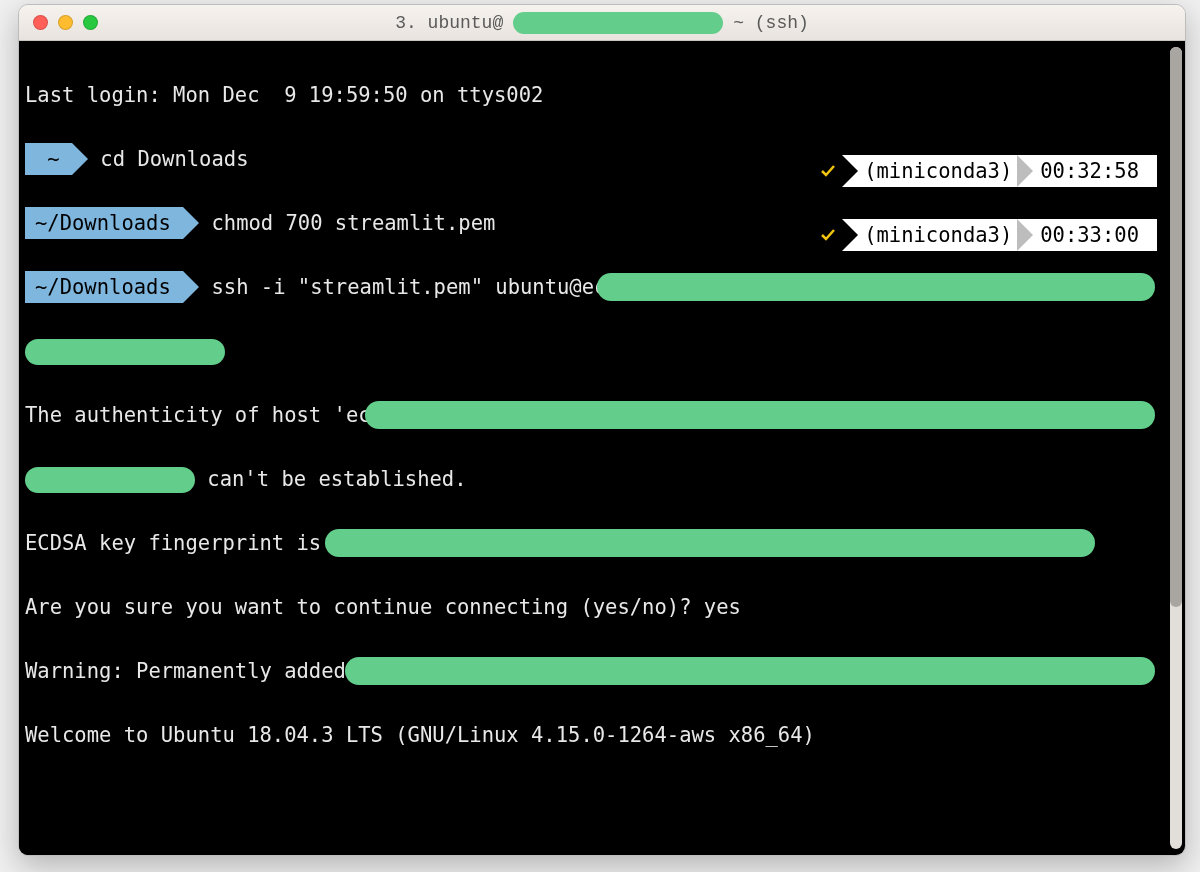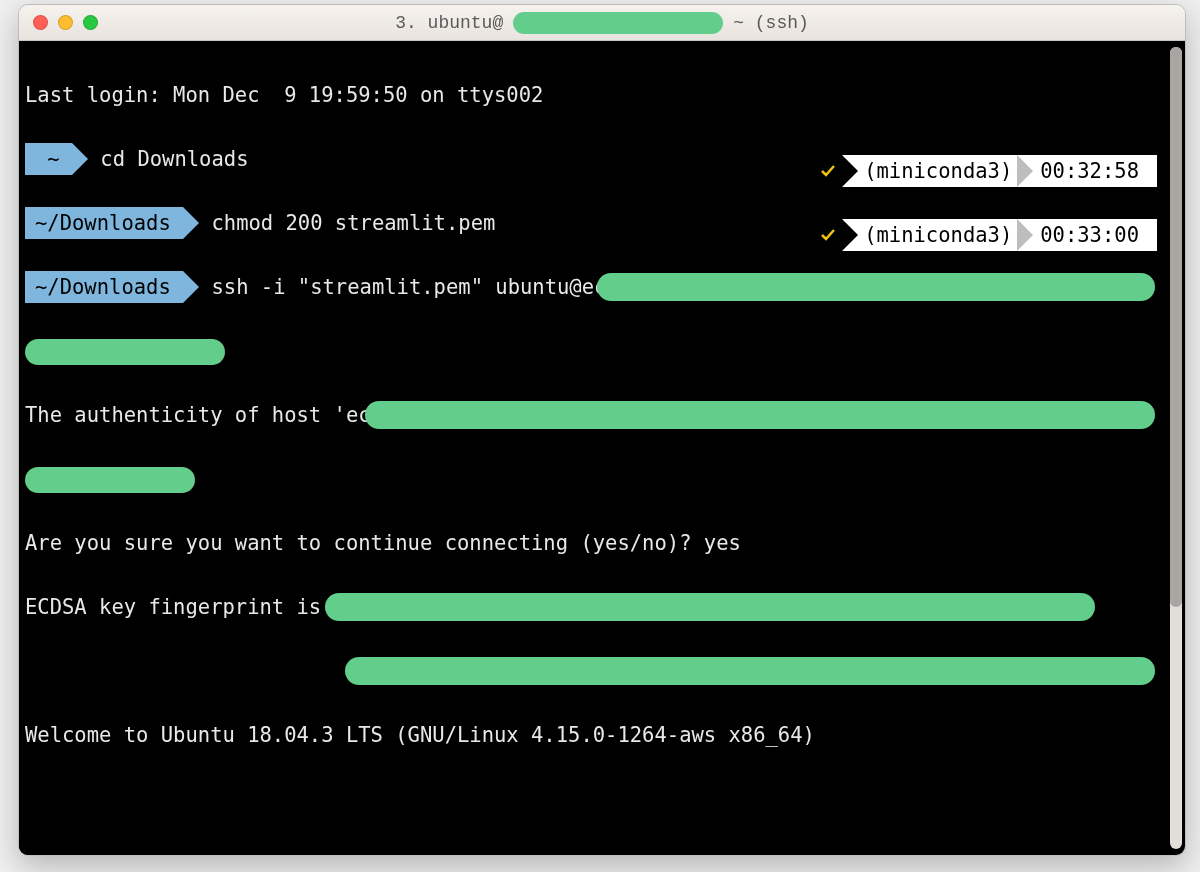--- a/index.html
+++ b/index.html
@@ -85,30 +85,30 @@
 
   <div class="term-wrap">
     <div class="scrollbar-track"></div>
     <div class="scrollbar-thumb"></div>
 
     <div class="term">
 <div class="row"><span class="off">Last login: Mon Dec  9 19:59:50 on ttys002</span></div>
 <div class="row"><span class="pill"> ~ </span><span class="pill-arrow"></span><span> cd Downloads</span><div class="right-group"><span class="check-seg"><svg width="16" height="16" viewBox="0 0 16 16">
                 <polyline points="2,8 6,12 14,3" fill="none" stroke="#f1c40f" stroke-width="2.5"></polyline>
               </svg></span><span class="env-seg">(miniconda3)</span><span class="time-seg">00:32:58</span></div></div>
-<div class="row"><span class="pill">~/Downloads </span><span class="pill-arrow"></span><span> chmod 200 streamlit.pem</span><div class="right-group"><span class="check-seg"><svg width="16" height="16" viewBox="0 0 16 16">
+<div class="row"><span class="pill">~/Downloads </span><span class="pill-arrow"></span><span> chmod 700 streamlit.pem</span><div class="right-group"><span class="check-seg"><svg width="16" height="16" viewBox="0 0 16 16">
                 <polyline points="2,8 6,12 14,3" fill="none" stroke="#f1c40f" stroke-width="2.5"></polyline>
               </svg></span><span class="env-seg">(miniconda3)</span><span class="time-seg">00:33:00</span></div></div>
 <div class="row"><span class="pill">~/Downloads </span><span class="pill-arrow"></span><span> ssh -i "streamlit.pem" ubuntu@ec2-</span><span class="fullright" style="left:572px; right:4px; top:2px;"></span></div>
 <div class="row"><span class="redact r-md"></span></div>
 <div class="row"><span>The authenticity of host 'ec2-</span><span class="fullright" style="left:340px; right:4px; top:2px;"></span></div>
-<div class="row"><span class="redact" style="width:170px;"></span></div>
+<div class="row"><span class="redact" style="width:170px;"></span><span> can't be established.</span></div>
+<div class="row"><span>ECDSA key fingerprint is </span><span class="fullright" style="left:300px; width:770px; top:2px;"></span></div>
 <div class="row"><span>Are you sure you want to continue connecting (yes/no)? yes</span></div>
-<div class="row"><span>ECDSA key fingerprint is </span><span class="fullright" style="left:300px; width:770px; top:2px;"></span></div>
-<div class="row"><span class="fullright" style="left:320px; right:4px; top:2px;"></span></div>
+<div class="row"><span>Warning: Permanently added </span><span class="fullright" style="left:320px; right:4px; top:2px;"></span></div>
 <div class="row"><span>Welcome to Ubuntu 18.04.3 LTS (GNU/Linux 4.15.0-1264-aws x86_64)</span></div>
 <div class="row"></div>
 
 
 
 
 
 
 
 

